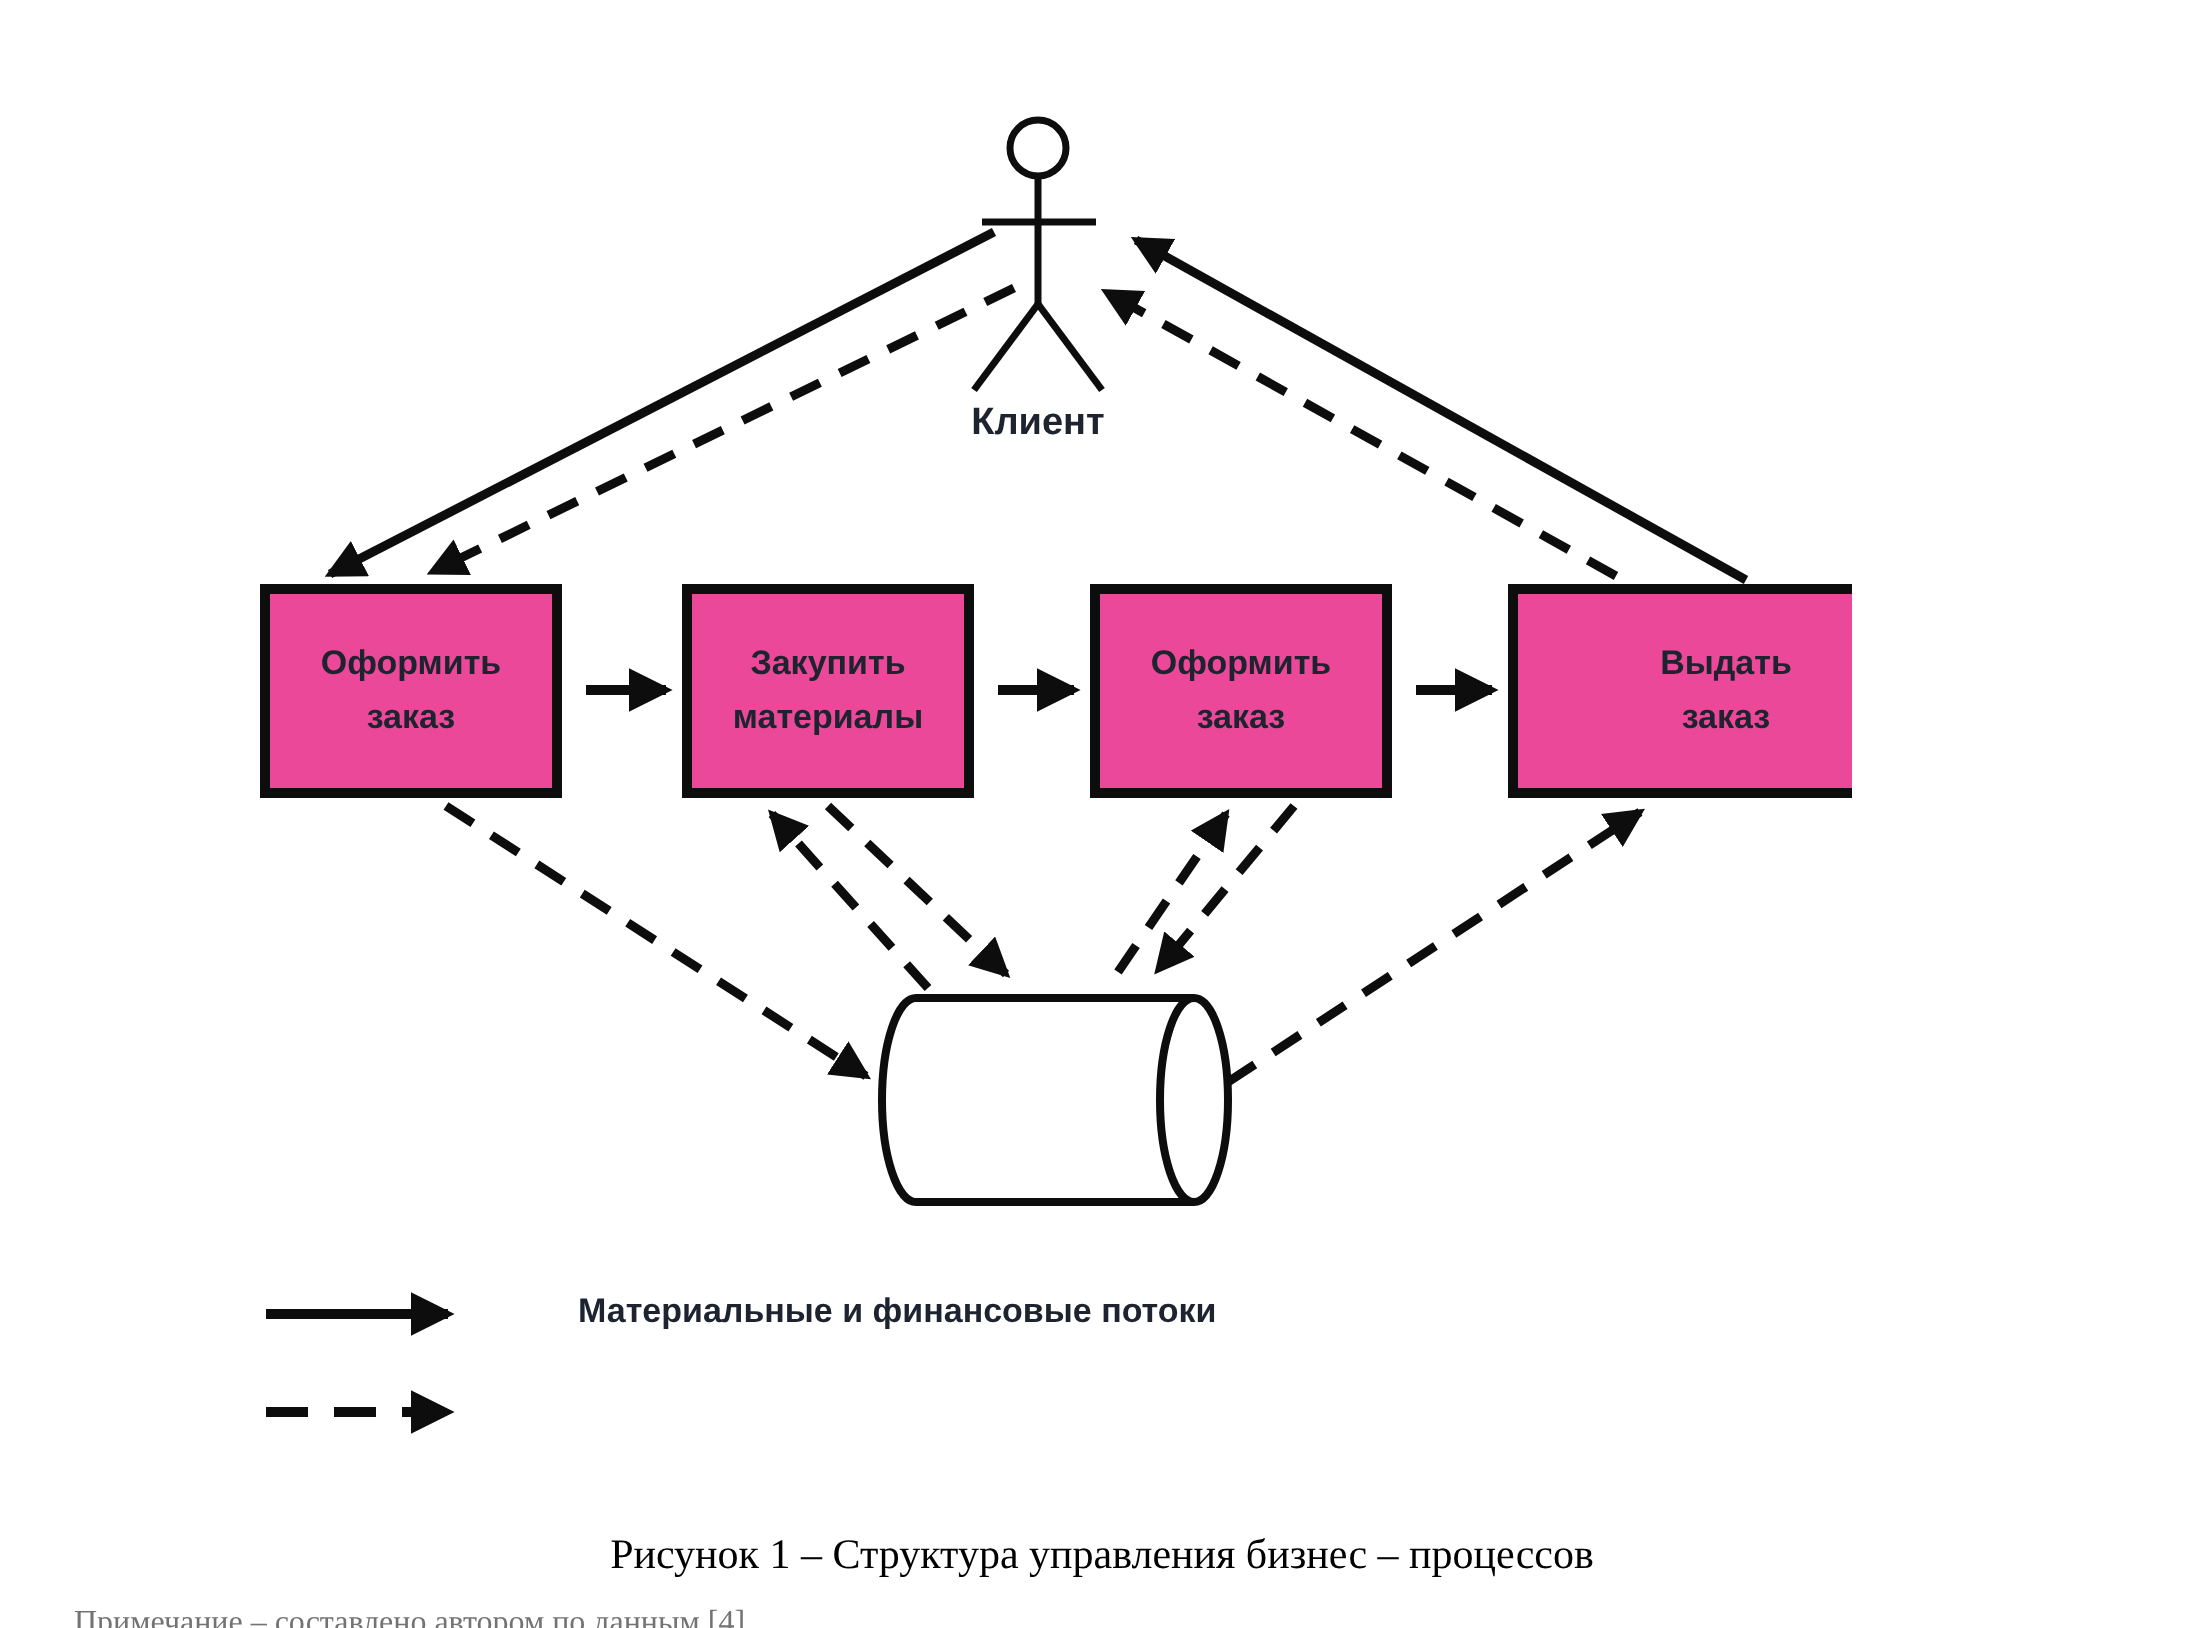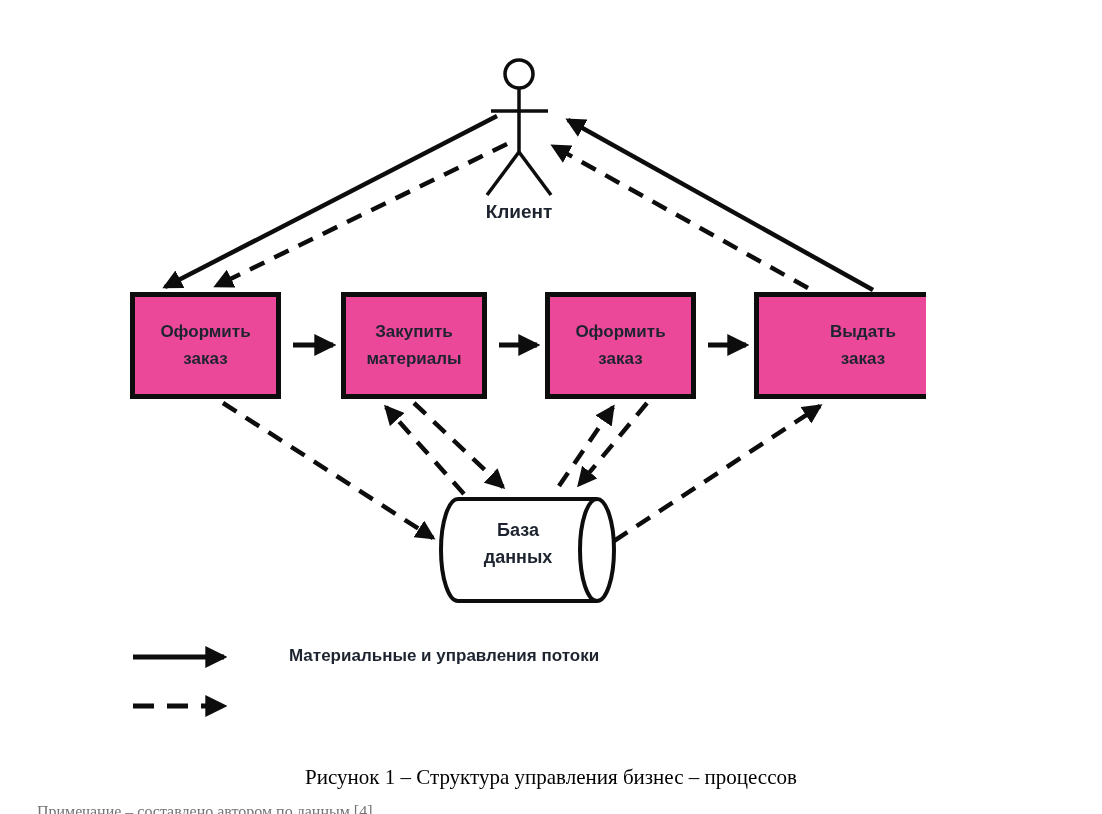--- a/index.html
+++ b/index.html
@@ -149,21 +149,19 @@
   </div>
   <div class="pbox" style="left:545px; width:141px;">
     <span>Оформить
 заказ</span>
   </div>
   <div class="pbox" style="left:754px; width:136px;padding-left:36px;">
     <span>Выдать
 заказ</span>
   </div>
 
-  <div class="db-label">База
-данных</div>
 
-  <div class="legend-label l1">Материальные и управления потоки</div>
+  <div class="legend-label l1">Материальные и финансовые потоки</div>
 
   <div class="caption">Рисунок 1 – Структура управления бизнес – процессов</div>
   <div class="note">Примечание – составлено автором по данным [4]</div>
 
 </div>
 
 </body></html>

